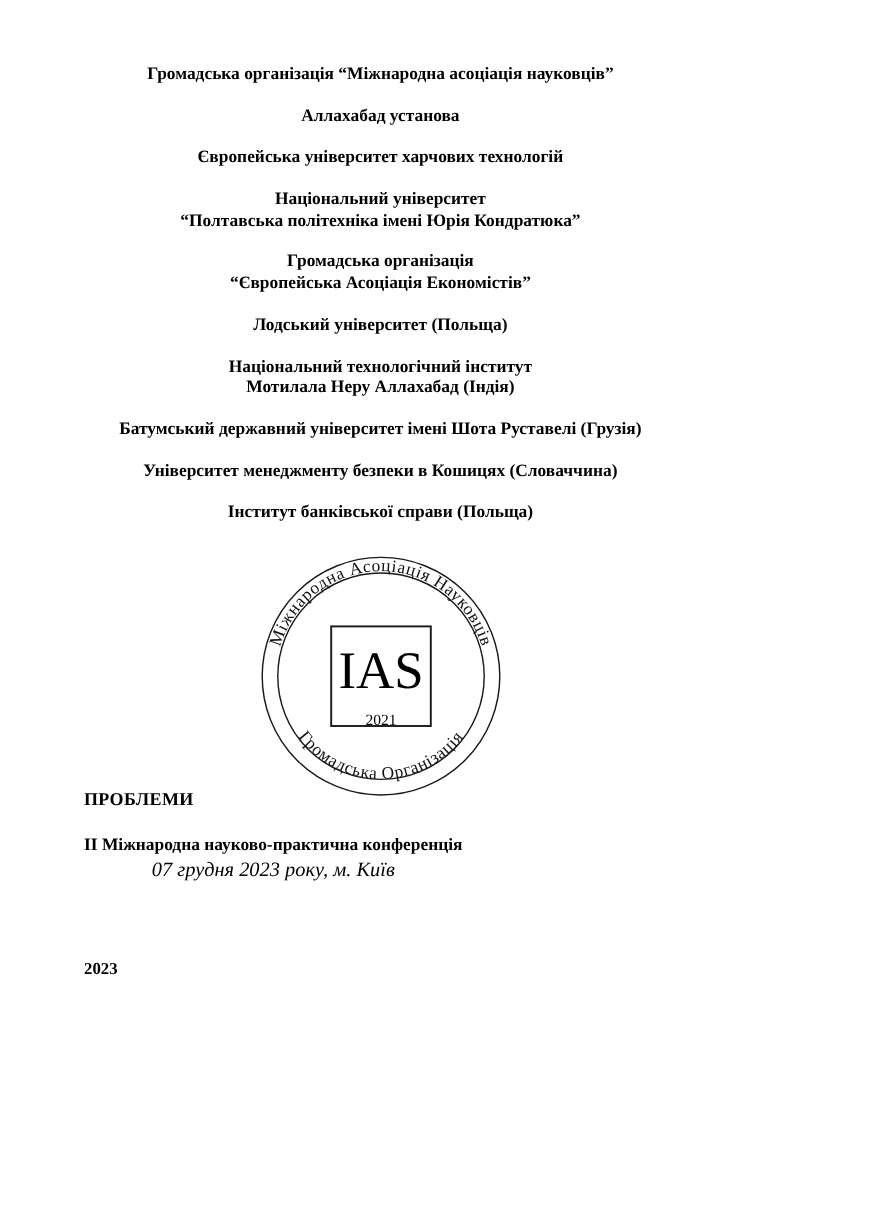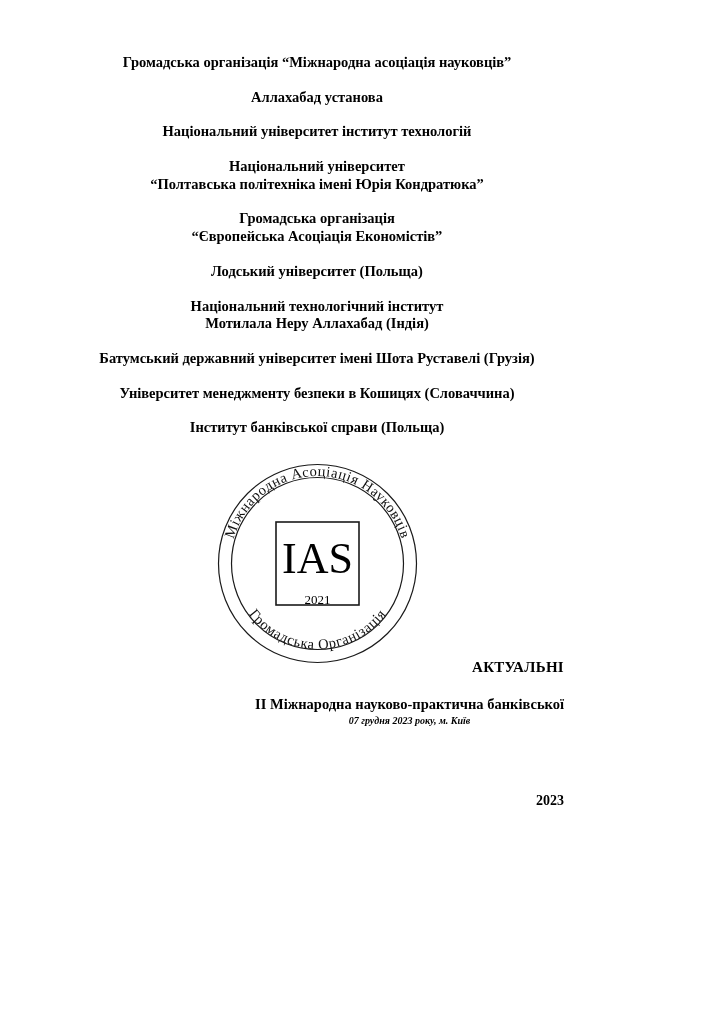--- a/index.html
+++ b/index.html
@@ -15,21 +15,21 @@
     position: relative;
     overflow: hidden;
   }
   .page {
     width: 594px;
     height: 1024px;
     box-sizing: border-box;
     padding: 54px 30px 20px 70px;
     display: flex;
     flex-direction: column;
-    align-items: flex-end;
+    align-items: flex-start;
   }
   .org-block {
     width: 100%;
     text-align: center;
     font-weight: bold;
     font-size: 14.5px;
     line-height: 1.22;
     margin-bottom: 17px;
   }
   .org-block .line {
@@ -61,22 +61,22 @@
     line-height: 1.22;
     margin-top: 20px;
   }
   .conf-title {
     display: block;
     text-transform: uppercase;
   }
   .conf-date {
     display: block;
     font-style: italic;
-    font-weight: bold;
-    font-size: 10px;
+    font-weight: normal;
+    font-size: 17px;
     margin-top: 1px;
   }
   .year {
     font-weight: bold;
     font-size: 14px;
     text-align: center;
     margin-top: 66px;
   }
   .spacer {
     flex: 1 1 auto;
@@ -89,21 +89,21 @@
 
   <div class="org-block">
     <span class="line">Громадська організація “Міжнародна асоціація науковців”</span>
   </div>
 
   <div class="org-block">
     <span class="line">Аллахабад установа</span>
   </div>
 
   <div class="org-block">
-    <span class="line">Національний університет інститут технологій</span>
+    <span class="line">Європейська університет харчових технологій</span>
   </div>
 
   <div class="org-block">
     <span class="line">Національний університет</span>
     <span class="line">“Полтавська політехніка імені Юрія Кондратюка”</span>
   </div>
 
   <div class="org-block">
     <span class="line">Громадська організація</span>
     <span class="line">“Європейська Асоціація Економістів”</span>
@@ -143,24 +143,24 @@
         <textPath href="#ringTop" startOffset="50%" text-anchor="middle">Міжнародна Асоціація Науковців</textPath>
       </text>
       <text font-family="Liberation Serif, serif" font-size="14.5" fill="#111" letter-spacing="0.6">
         <textPath href="#ringBottom" startOffset="50%" text-anchor="middle">Громадська Організація</textPath>
       </text>
       <text x="107.5" y="117" text-anchor="middle" font-family="Liberation Serif, serif" font-size="44" fill="#000">IAS</text>
       <text x="107.5" y="148" text-anchor="middle" font-family="Liberation Serif, serif" font-size="13" fill="#000">2021</text>
     </svg>
   </div>
 
-  <div class="materials">АКТУАЛЬНІ</div>
+  <div class="materials">ПРОБЛЕМИ</div>
 
   <div class="conf-block">
     <span class="line">ІІ Міжнародна</span>
-    <span class="line">науково-практична банківської</span>
+    <span class="line">науково-практична конференція</span>
     <span class="conf-date">07 грудня 2023 року, м. Київ</span>
   </div>
 
   <div class="year">2023</div>
 
   <div class="spacer"></div>
 </div>
 
 </body></html>

